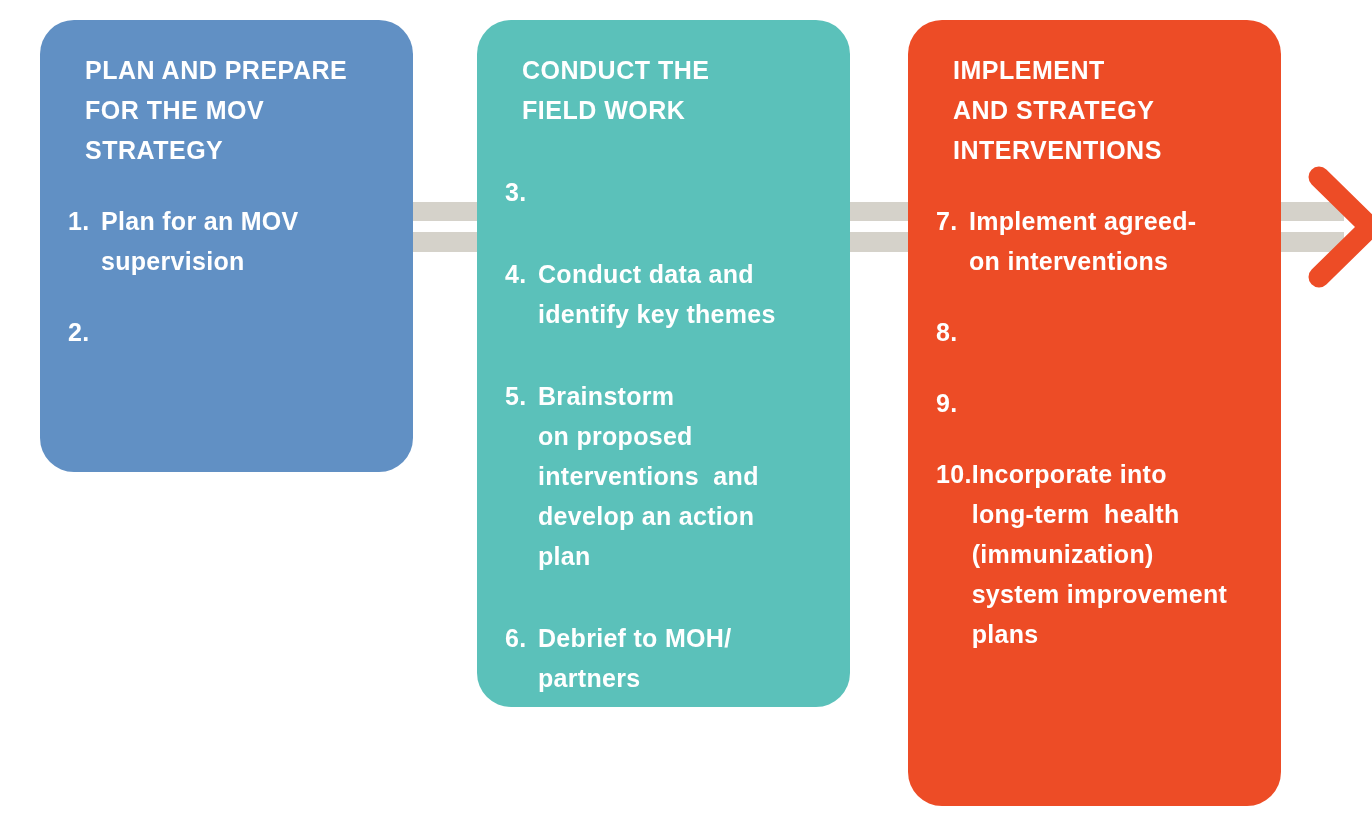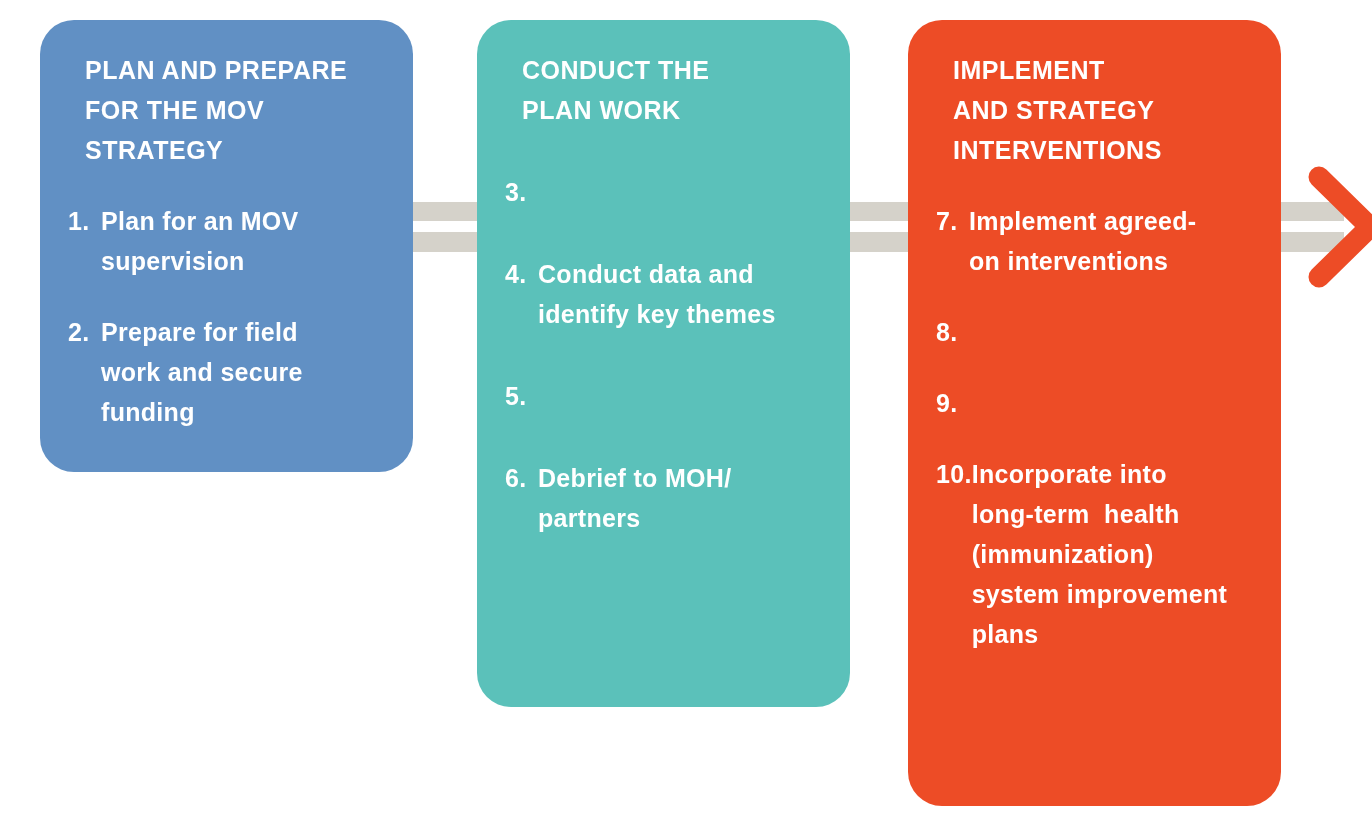--- a/index.html
+++ b/index.html
@@ -96,41 +96,43 @@
 FOR THE MOV
 STRATEGY</h2>
     <ol class="steps">
       <li class="step">
         <span class="step-num">1.</span>
         <span class="step-text">Plan for an MOV
 supervision</span>
       </li>
       <li class="step">
         <span class="step-num">2.</span>
-        <span class="step-text">Prepare for field
-work and secure
-funding</span>
       </li>
     </ol>
   </section>
 
   <section class="card card-field">
     <h2 class="card-title">CONDUCT THE
-PLAN WORK</h2>
+FIELD WORK</h2>
     <ol class="steps">
       <li class="step">
         <span class="step-num">3.</span>
       </li>
       <li class="step">
         <span class="step-num">4.</span>
         <span class="step-text">Conduct data and
 identify key themes</span>
       </li>
       <li class="step">
         <span class="step-num">5.</span>
+        <span class="step-text">Brainstorm
+on proposed
+interventions  and
+develop an action
+plan</span>
       </li>
       <li class="step">
         <span class="step-num">6.</span>
         <span class="step-text">Debrief to MOH/
 partners</span>
       </li>
     </ol>
   </section>
 
   <section class="card card-implement">

